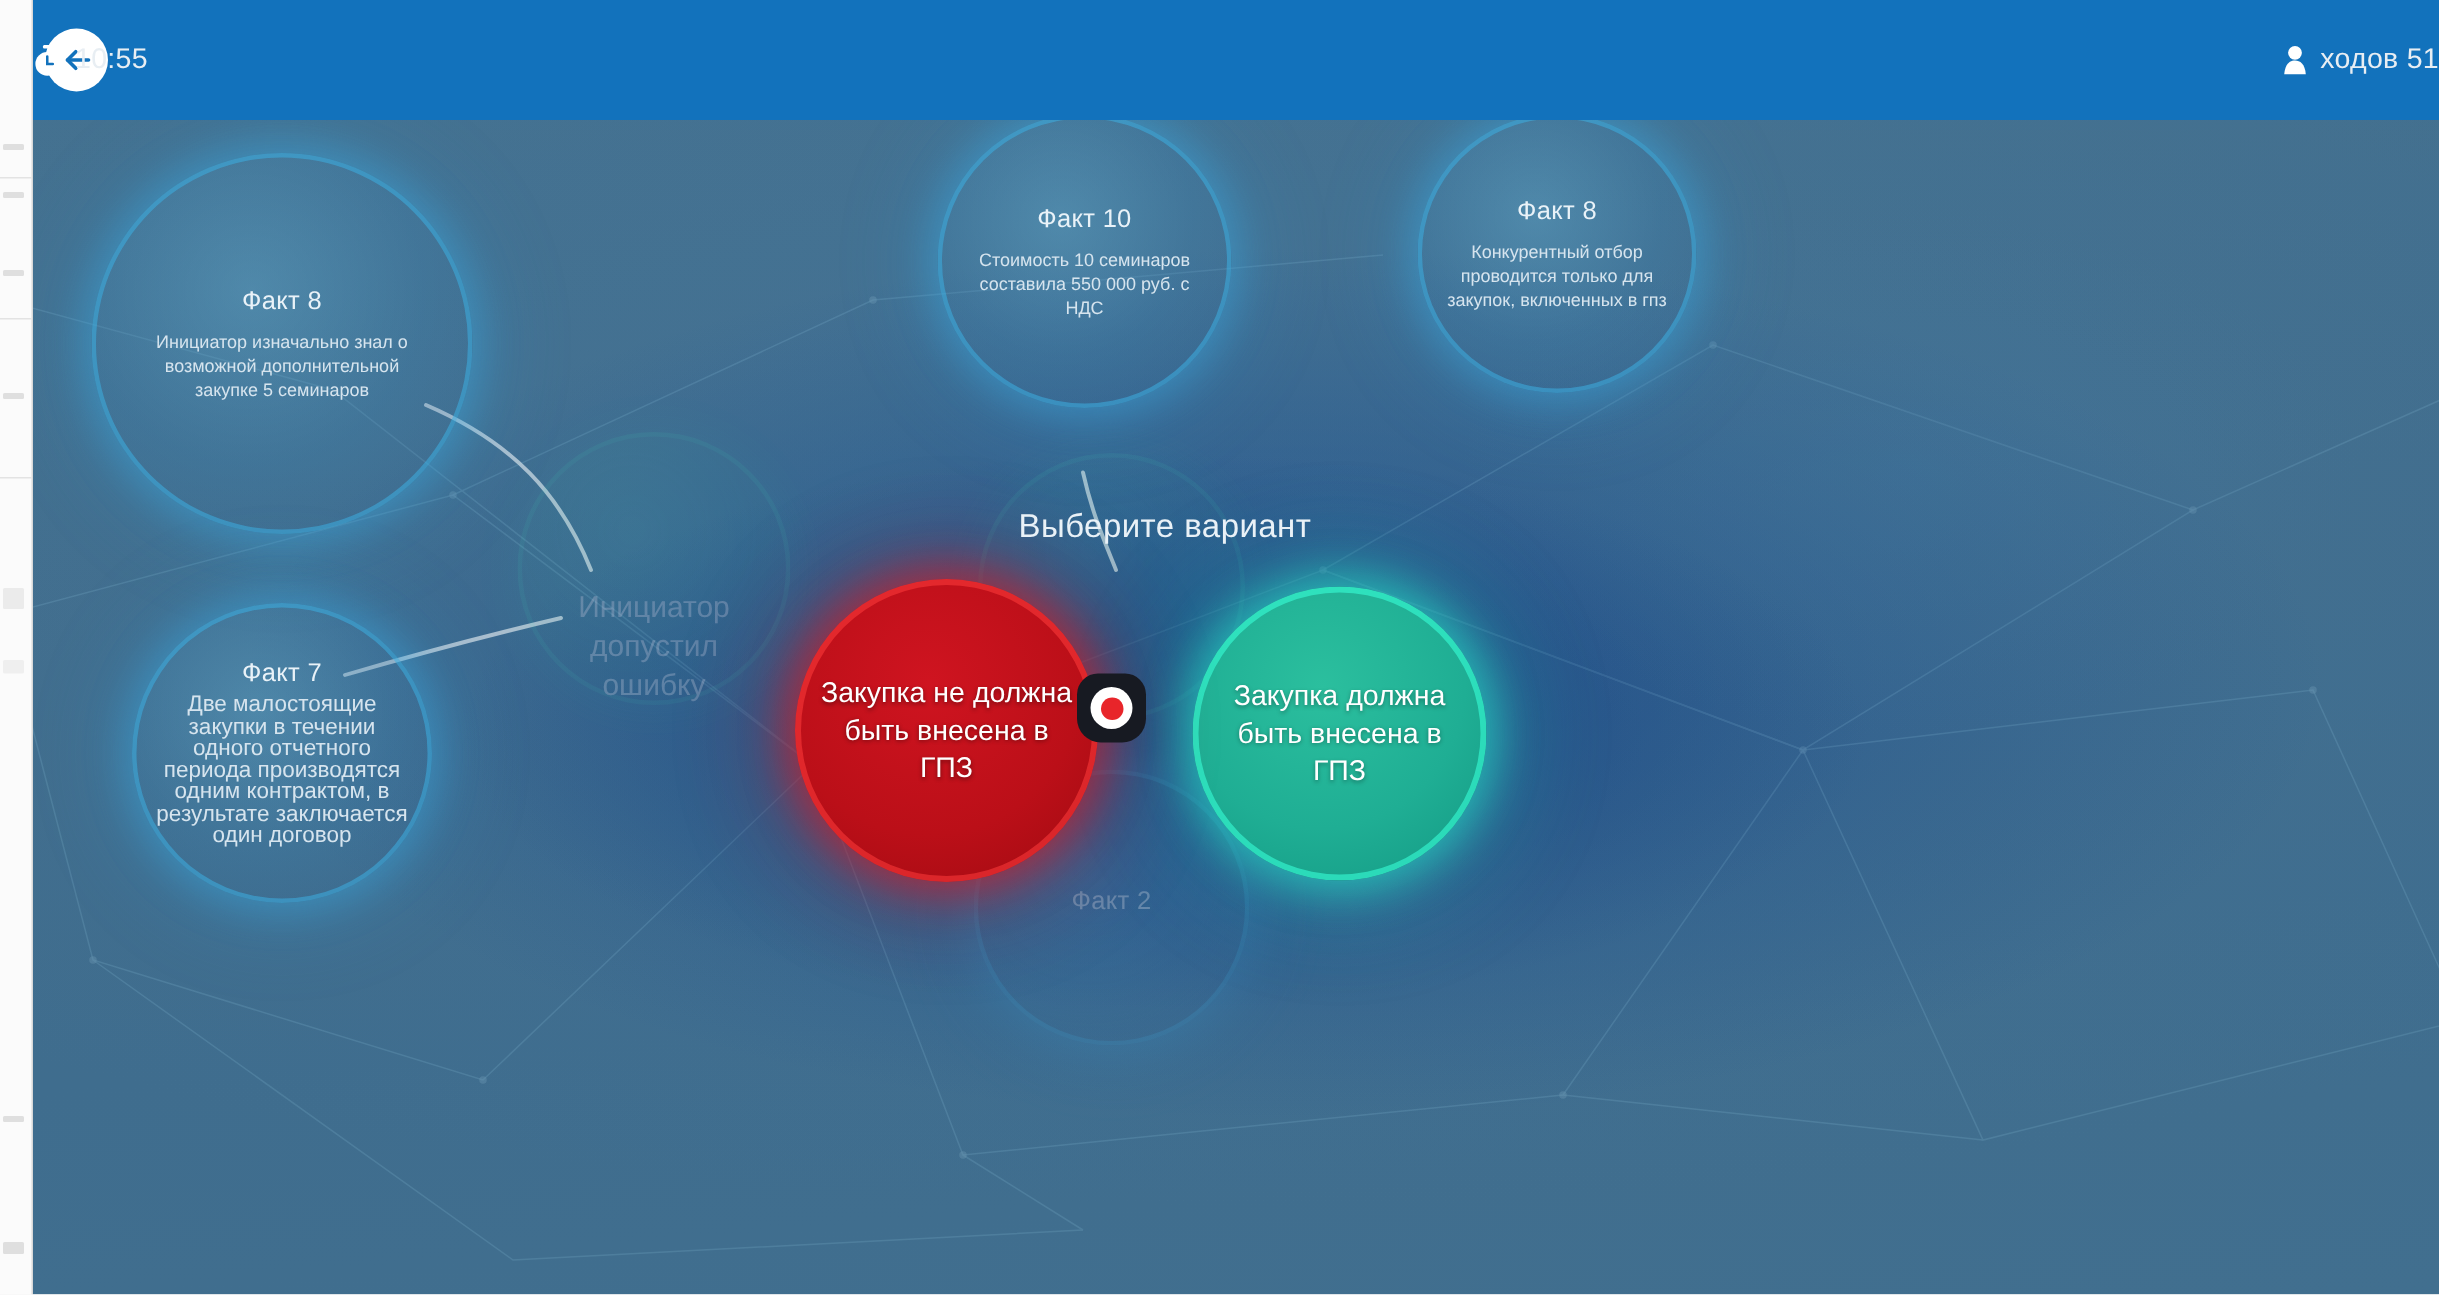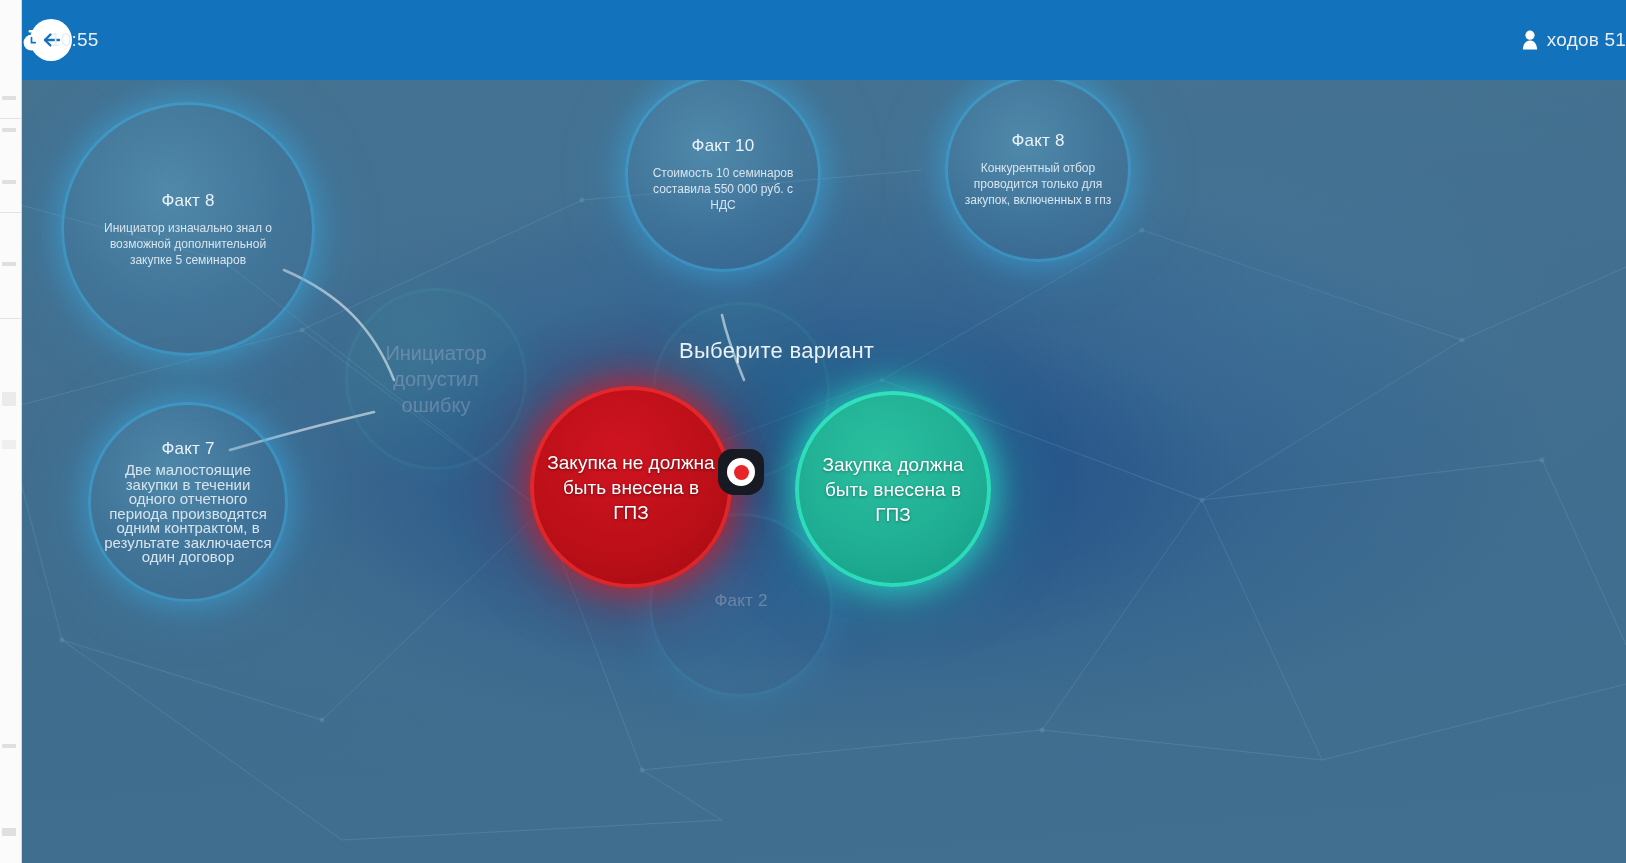--- a/index.html
+++ b/index.html
@@ -220,21 +220,21 @@
       <div class="bubble b-fact" style="left:923px; top:-4px; width:186px; height:186px;">
         <div class="b-title">Факт 8</div>
         <div class="b-text" style="max-width:158px;">Конкурентный отбор проводится только для закупок, включенных в гпз</div>
       </div>
 
       <div class="bubble b-fact b-dim" style="left:627px; top:433px; width:184px; height:184px; z-index:8;">
         <div class="b-title">Факт 2</div>
       </div>
 
 
-      <div class="bubble b-green-soft b-dim2" style="left:323px; top:208px; width:182px; height:182px; z-index:7;">
+      <div class="bubble b-green-soft b-dim2" style="left:323px; top:208px; width:182px; height:182px; z-index:7;justify-content:flex-end;">
         <div class="b-text" style="max-width:140px; font-size:20px; line-height:26px;">Инициатор допустил ошибку</div>
       </div>
 
       <div class="bubble b-green-soft b-dim2" style="left:630px; top:222px; width:178px; height:178px; z-index:7;">
         <div class="b-text" style="max-width:140px; font-size:19px; line-height:25px;"></div>
       </div>
 
       <div class="bubble b-answer b-greenans" style="left:773px; top:311px; width:196px; height:196px;">
         <div style="max-width:168px;">Закупка должна быть внесена в ГПЗ</div>
       </div>

